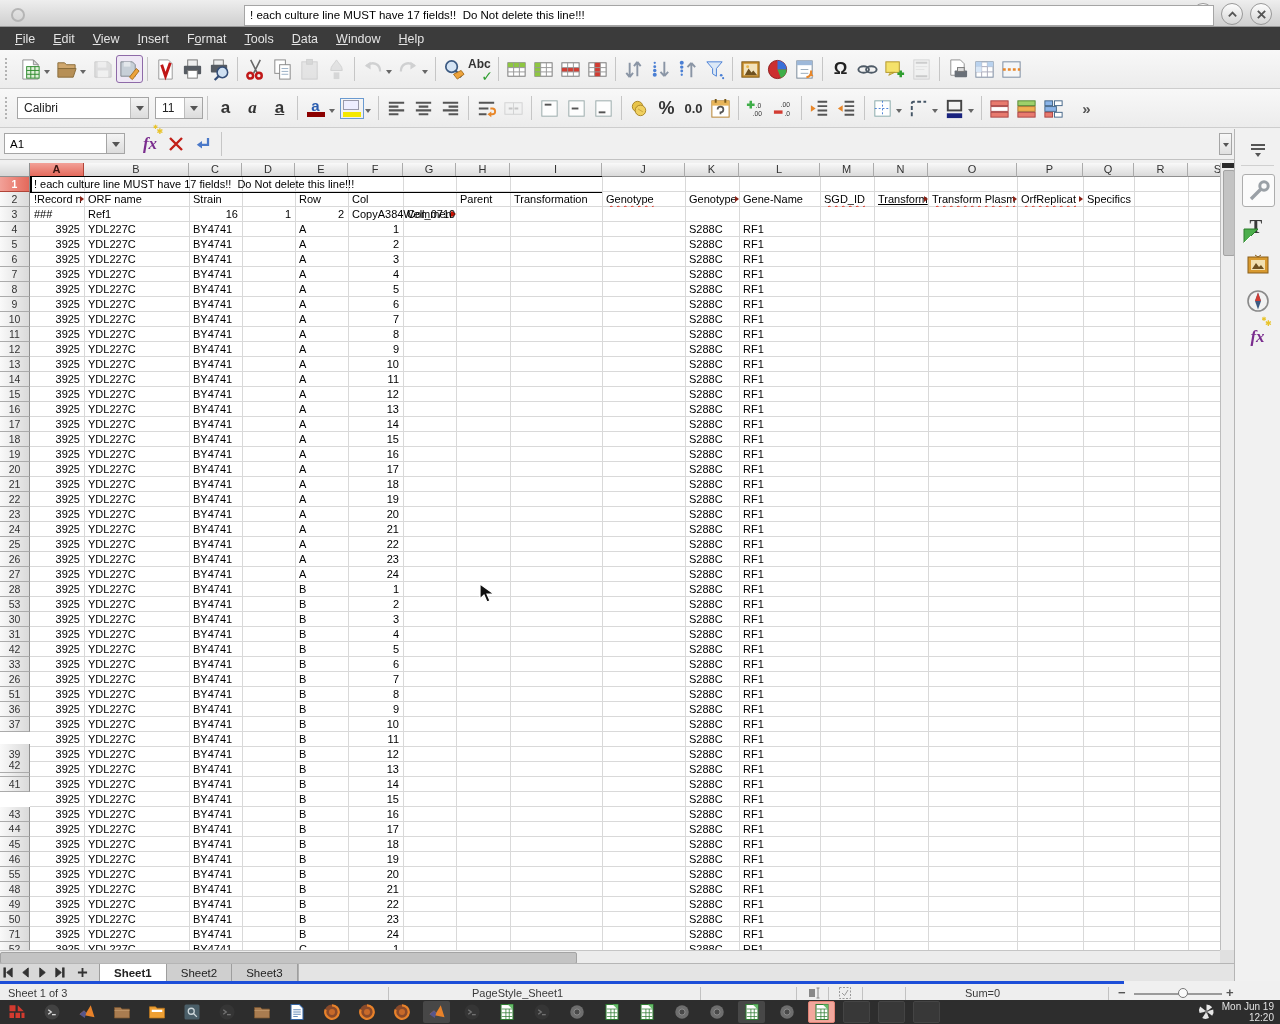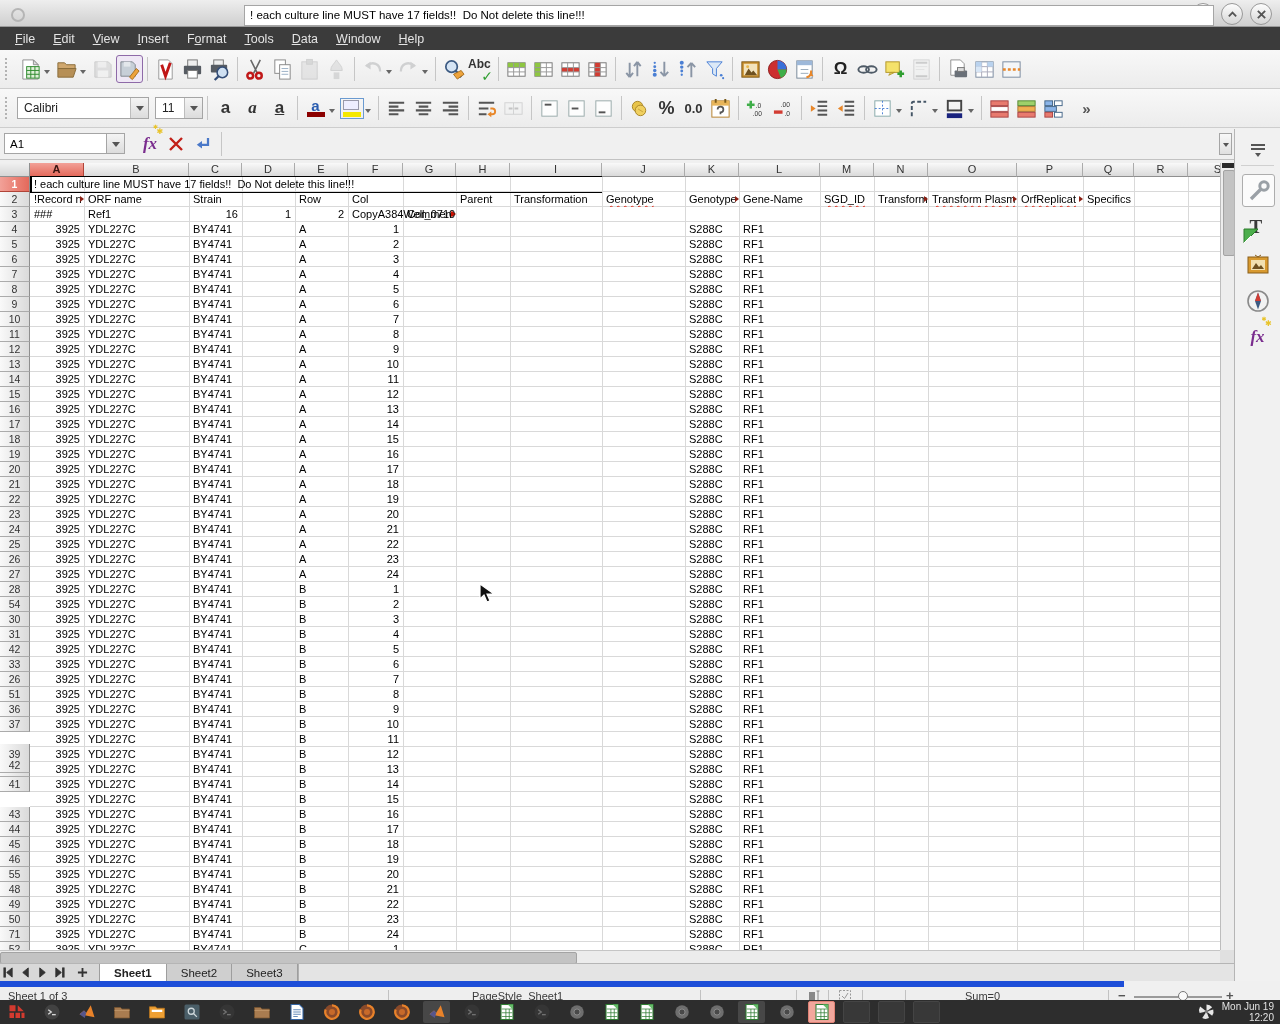--- a/index.html
+++ b/index.html
@@ -84,21 +84,21 @@
   
   #tabsbar{left:0;top:963px;width:1234px;height:18px;background:#d8d8d8;border-top:1px solid #b5b5b5;
            display:flex;align-items:stretch;box-sizing:border-box}
   .navbtn{width:17px;display:flex;align-items:center;justify-content:center}
   .navbtn svg{width:11px;height:11px;fill:#333;stroke:#333}
   .tab{padding:0 14px;font-size:11.5px;display:flex;align-items:center;border-right:1px solid #9e9e9e;
        background:#cfcfcf;color:#222}
   .tab.active{background:#fff;font-weight:bold;border-left:1px solid #9e9e9e}
   #tabs-space{flex:1;background:#e4e4e4;border-left:1px solid #b0b0b0}
   
-  #statusbar{left:0;top:981px;width:1124px;height:19px;background:#eeeeee;border-top:6px solid #1d4ed8;
+  #statusbar{left:0;top:981px;width:1124px;height:19px;background:#eeeeee;border-top:3px solid #1d4ed8;
              font-size:11px;color:#3a3a3a;box-sizing:border-box}
   .sdiv{position:absolute;top:3px;width:1px;height:13px;background:#c2c2c2}
   #zoom-track{position:absolute;left:1134px;top:9px;width:88px;height:2px;background:#9a9a9a}
   #zoom-thumb{position:absolute;left:1178px;top:4px;width:10px;height:10px;border-radius:50%;
               background:#fafafa;border:1px solid #777;box-sizing:border-box}
   .zbtn{position:absolute;top:1px;font-size:13px;font-weight:bold;color:#555}
   .sicon svg{width:14px;height:14px}
   
   #taskbar{left:0;top:1000px;width:1280px;height:24px;background:#2d2d2d;display:flex;align-items:center;padding-left:3px;box-sizing:border-box}
   .tk{width:27px;height:22px;margin-right:8px;display:flex;align-items:center;justify-content:center;border-radius:2px;flex:none}
@@ -679,36 +679,36 @@
     <div class="rowhdr" style="top: 284px;">19</div>
     <div class="rowhdr" style="top: 299px;">20</div>
     <div class="rowhdr" style="top: 314px;">21</div>
     <div class="rowhdr" style="top: 329px;">22</div>
     <div class="rowhdr" style="top: 344px;">23</div>
     <div class="rowhdr" style="top: 359px;">24</div>
     <div class="rowhdr" style="top: 374px;">25</div>
     <div class="rowhdr" style="top: 389px;">26</div>
     <div class="rowhdr" style="top: 404px;">27</div>
     <div class="rowhdr" style="top: 419px;">28</div>
-    <div class="rowhdr" style="top: 434px;">54</div>
+    <div class="rowhdr" style="top: 434px;">53</div>
     <div class="rowhdr" style="top: 449px;">30</div>
     <div class="rowhdr" style="top: 464px;">31</div>
     <div class="rowhdr" style="top: 479px;">42</div>
     <div class="rowhdr" style="top: 494px;">33</div>
     <div class="rowhdr" style="top: 509px;">26</div>
     <div class="rowhdr" style="top: 524px;">51</div>
     <div class="rowhdr" style="top: 539px;">36</div>
     <div class="rowhdr" style="top: 554px;">37</div>
     <div class="rowhdr" style="top: 581px;">38</div>
     <div class="rowhdr" style="top: 584px;">39</div>
     <div class="rowhdr" style="top: 599px;">40</div>
     <div class="rowhdr" style="top: 614px;">41</div>
     <div class="rowhdr" style="top: 595px;">42</div>
     <div class="rowhdr" style="top: 644px;">43</div>
-    <div class="rowhdr" style="top: 659px;">44</div>
+    <div class="rowhdr" style="top: 659px; font-family: Liberation Mono, monospace;">44</div>
     <div class="rowhdr" style="top: 674px;">45</div>
     <div class="rowhdr" style="top: 689px;">46</div>
     <div class="rowhdr" style="top: 704px;">55</div>
     <div class="rowhdr" style="top: 719px;">48</div>
     <div class="rowhdr" style="top: 734px;">49</div>
     <div class="rowhdr" style="top: 749px;">50</div>
     <div class="rowhdr" style="top: 764px;">71</div>
     <div class="rowhdr" style="top: 779px;">52</div>
     <div id="banner-borders" style="left: 30px; top: 13px; width: 572px; height: 17px;"></div>
     <div class="cell" style="left: 31px; top: 14px; width: 570px;"><span>! each culture line MUST have 17 fields!!  Do Not delete this line!!!</span></div>
@@ -717,21 +717,21 @@
     <div class="cell" style="left: 190px; top: 29px; width: 52px;"><span>Strain</span></div>
     <div class="cell" style="left: 296px; top: 29px; width: 52px;"><span>Row</span></div>
     <div class="cell" style="left: 349px; top: 29px; width: 54px;"><span>Col</span></div>
     <div class="cell" style="left: 404px; top: 44px; width: 52px;"><span>Commen</span><span class="trmk"></span></div>
     <div class="cell" style="left: 457px; top: 29px; width: 53px;"><span>Parent</span></div>
     <div class="cell" style="left: 511px; top: 29px; width: 91px;"><span>Transformation</span></div>
     <div class="cell" style="left: 603px; top: 29px; width: 82px;"><span class="sp">Genotype</span></div>
     <div class="cell" style="left: 686px; top: 29px; width: 53px;"><span>Genotype</span><span class="trmk"></span></div>
     <div class="cell" style="left: 740px; top: 29px; width: 80px;"><span>Gene-Name</span></div>
     <div class="cell" style="left: 821px; top: 29px; width: 53px;"><span class="sp">SGD_ID</span></div>
-    <div class="cell" style="left: 875px; top: 29px; width: 53px;"><span>Transform</span><span class="trmk"></span></div>
+    <div class="cell" style="left: 875px; top: 29px; width: 53px; text-decoration: underline;"><span>Transform</span><span class="trmk"></span></div>
     <div class="cell" style="left: 929px; top: 29px; width: 88px;"><span class="sp">Transform Plasm</span><span class="trmk"></span></div>
     <div class="cell" style="left: 1018px; top: 29px; width: 65px;"><span class="sp">OrfReplicat</span><span class="trmk"></span></div>
     <div class="cell" style="left: 1084px; top: 29px; width: 50px;"><span>Specifics</span></div>
     <div class="cell" style="left: 31px; top: 44px; width: 53px;"><span>###</span></div>
     <div class="cell" style="left: 85px; top: 44px; width: 104px;"><span>Ref1</span></div>
     <div class="cell r" style="left: 190px; top: 44px; width: 52px;"><span>16</span></div>
     <div class="cell r" style="left: 243px; top: 44px; width: 52px;"><span>1</span></div>
     <div class="cell r" style="left: 296px; top: 44px; width: 52px;"><span>2</span></div>
     <div class="cell" style="left: 349px; top: 44px; width: 106px;"><span>CopyA384Well_0710</span><span class="trmk red"></span></div>
     <div class="cell r" style="left: 31px; top: 59px; width: 53px;"><span>3925</span></div>

